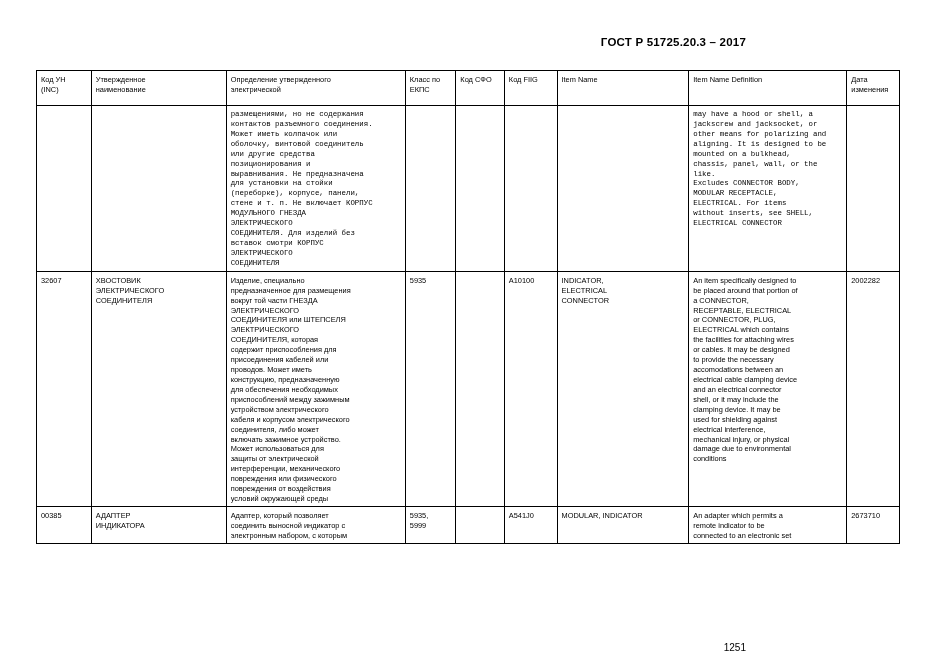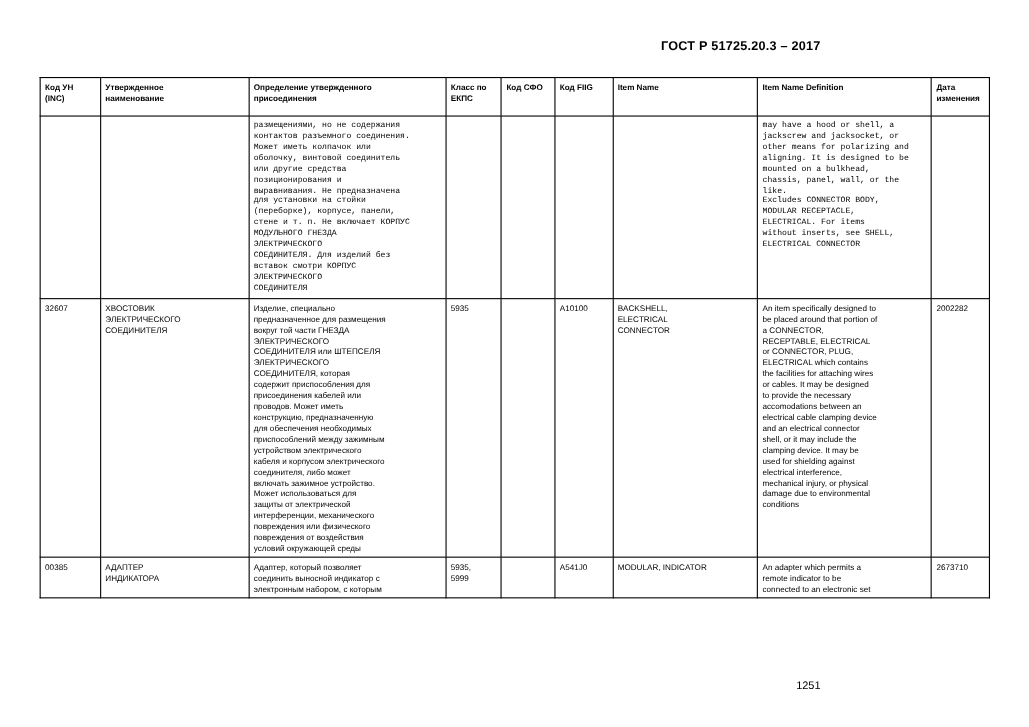--- a/index.html
+++ b/index.html
@@ -41,21 +41,21 @@
     font-size: 7.4px;
     line-height: 1.34;
   }
   table.gost th, table.gost td {
     border: 1px solid #000000;
     vertical-align: top;
     padding: 4px 4px 2px 4px;
     overflow: hidden;
   }
   table.gost th {
-    font-weight: bold;
+    font-weight: normal;
     text-align: left;
     font-size: 7.4px;
     line-height: 1.32;
     height: 28px;
   }
   
   col.c-unc   { width: 52px; }
   col.c-name  { width: 128px; }
   col.c-def   { width: 170px; }
   col.c-ekps  { width: 48px; }
@@ -66,21 +66,21 @@
   col.c-date  { width: 50px; }
 
   .cell-p {
     margin: 0;
     white-space: pre-line;
   }
   .row-cont td { padding-top: 0; font-family: Liberation Mono, monospace; }
   .page-number {
     position: absolute;
     right: 36px;
-    bottom: 32px;
+    bottom: 8px;
     font-size: 10px;
   }
 </style>
 </head>
 <body>
 
 <div class="page">
 
   <div class="doc-header">ГОСТ Р 51725.20.3 – 2017</div>
 
@@ -102,21 +102,21 @@
           <th>
               <p class="cell-p">Код УН
 (INC)</p>
             </th>
           <th>
               <p class="cell-p">Утвержденное
 наименование</p>
             </th>
           <th>
               <p class="cell-p">Определение утвержденного
-присоединения</p>
+электрической</p>
             </th>
           <th>
               <p class="cell-p">Класс по
 ЕКПС</p>
             </th>
           <th>
               <p class="cell-p">Код СФО</p>
             </th>
           <th>
               <p class="cell-p">Код FIIG</p>
@@ -225,21 +225,21 @@
           <td>
               <p class="cell-p">5935</p>
             </td>
           <td>
               <p class="cell-p"></p>
             </td>
           <td>
               <p class="cell-p">A10100</p>
             </td>
           <td>
-              <p class="cell-p">BACKSHELL,
+              <p class="cell-p">INDICATOR,
 ELECTRICAL
 CONNECTOR</p>
             </td>
           <td>
               <p class="cell-p">An item specifically designed to
 be placed around that portion of
 a CONNECTOR,
 RECEPTABLE, ELECTRICAL
 or CONNECTOR, PLUG,
 ELECTRICAL which contains

